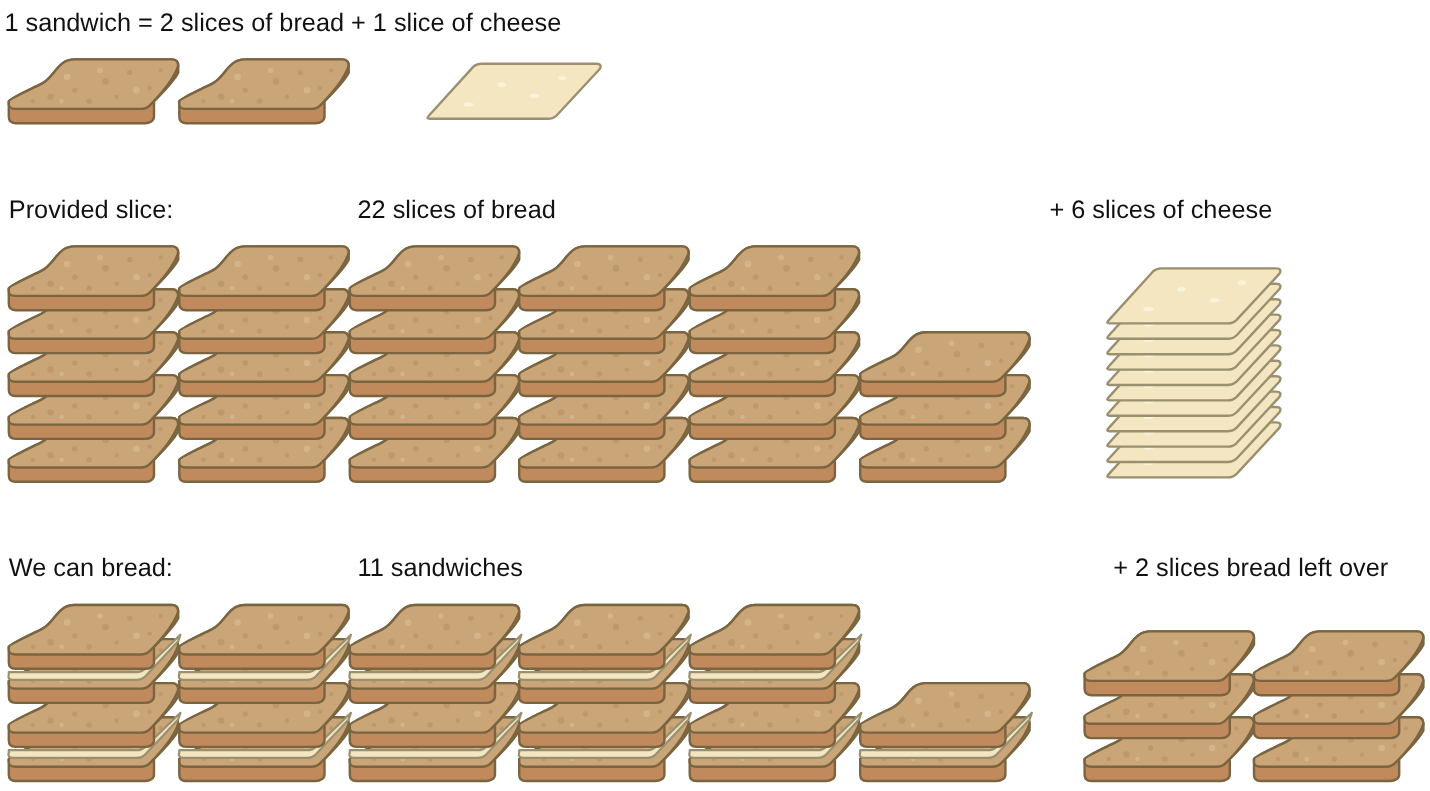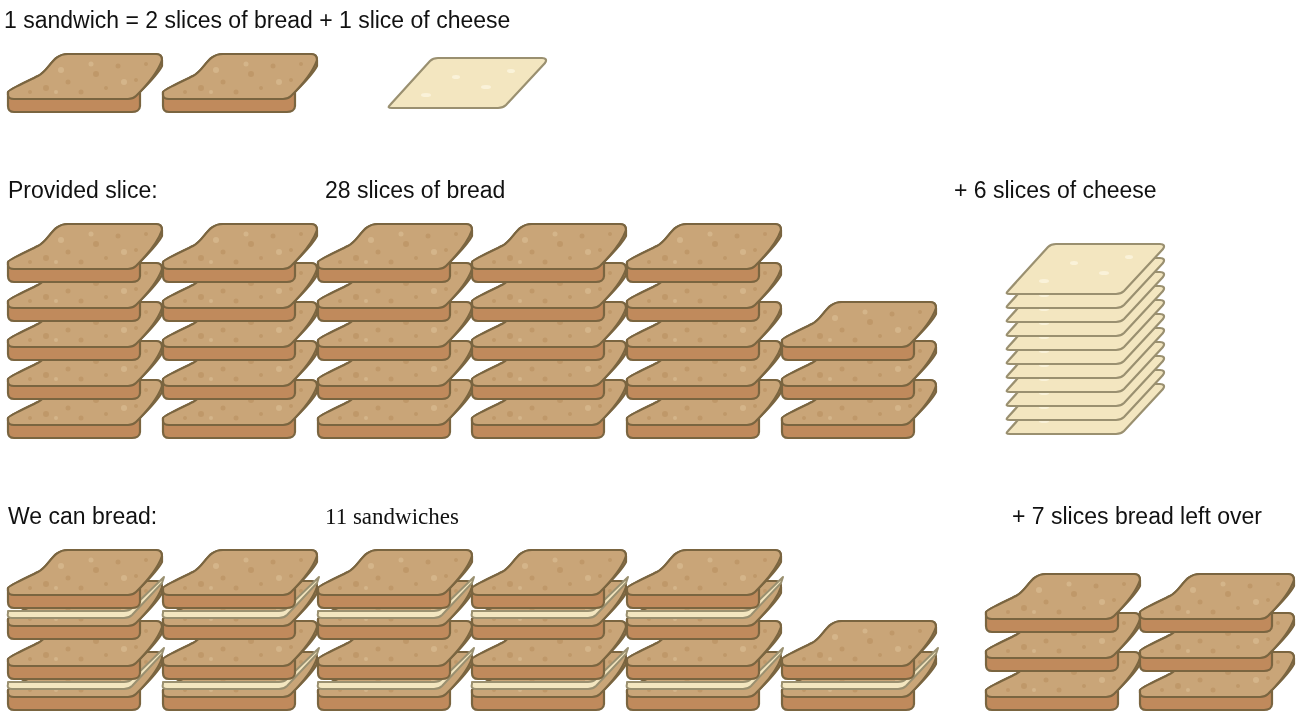--- a/index.html
+++ b/index.html
@@ -5,25 +5,25 @@
   html,body{margin:0;padding:0;background:#fff;}
   body{width:1300px;height:719px;position:relative;overflow:hidden;font-family:"Liberation Sans",sans-serif;color:#111;}
   .lbl{position:absolute;font-size:23px;white-space:nowrap;line-height:1;}
   svg.art{position:absolute;left:0;top:0;}
 </style>
 </head>
 <body>
 
 <div class="lbl" style="left:4px;top:9px;">1 sandwich = 2 slices of bread + 1 slice of cheese</div>
 <div class="lbl" style="left:8px;top:179px;">Provided slice:</div>
-<div class="lbl" style="left:325px;top:179px;">28 slices of bread</div>
+<div class="lbl" style="left:325px;top:179px;">22 slices of bread</div>
 <div class="lbl" style="left:954px;top:179px;">+ 6 slices of cheese</div>
 <div class="lbl" style="left:8px;top:505px;">We can bread:</div>
-<div class="lbl" style="left:325px;top:505px;font-family:Liberation Serif, serif;">11 sandwiches</div>
-<div class="lbl" style="left:1012px;top:505px;">+ 7 slices bread left over</div>
+<div class="lbl" style="left:325px;top:505px;">11 sandwiches</div>
+<div class="lbl" style="left:1012px;top:505px;">+ 2 slices bread left over</div>
 
 <svg class="art" width="1300" height="719" viewBox="0 0 1300 719">
   <defs>
 
     <g id="bread">
       <path d="M2,40 C2,38 20,30 32,24 C44,18 46,2 62,2 L150,2 C154,2 156,4 156,8 L156,14 C152,22 140,34 134,40 L134,54 C134,58 130,60 126,60 L8,60 C4,60 2,58 2,54 Z" fill="#c08a5c" stroke="#7a6540" stroke-width="2.2" stroke-linejoin="round"></path>
       <path d="M2,40 C2,38 20,30 32,24 C44,18 46,2 62,2 L150,2 C154,2 156,4 156,8 C152,20 140,34 130,44 C128,46 126,47 122,47 L8,47 C4,47 2,45 2,43 Z" fill="#c9a578" stroke="#7a6540" stroke-width="2.2" stroke-linejoin="round"></path>
       <g fill="#b88e5e" opacity="0.55">
         <circle cx="40" cy="36" r="3"></circle>
           <circle cx="62" cy="30" r="2.5"></circle>

